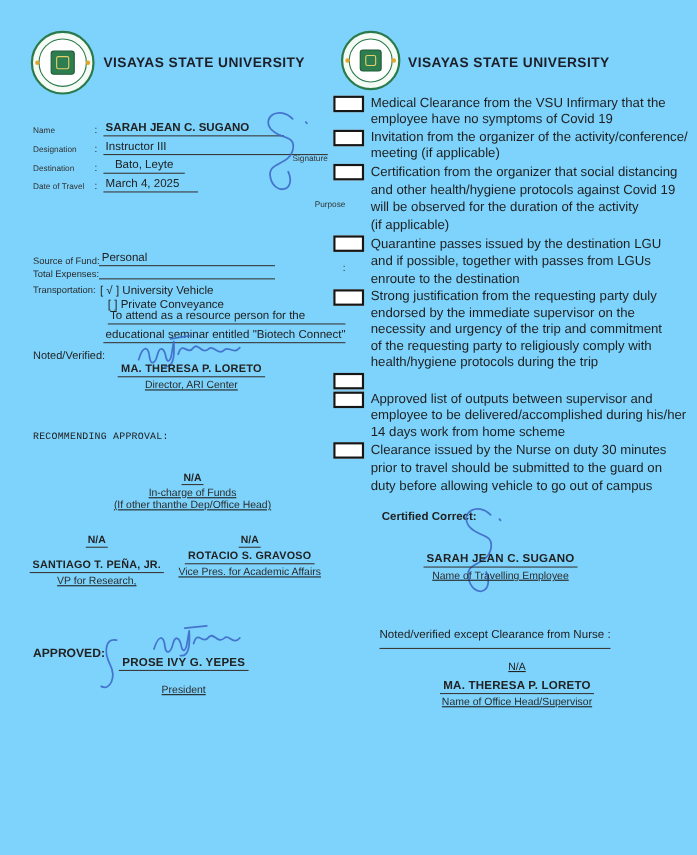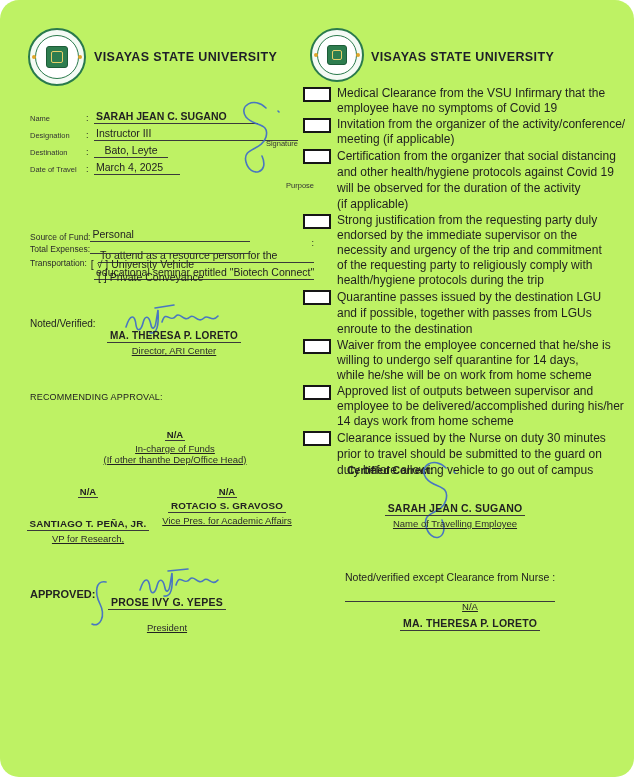--- a/index.html
+++ b/index.html
@@ -1,19 +1,19 @@
 <!DOCTYPE html>
 <html><head>
 <meta charset="utf-8">
 <style>
   html,body{margin:0;padding:0;}
   body{background:#ffffff;}
   .page{
-    position:relative; width:634px; height:777px; background:#bef264;
-    font-family:"Liberation Sans", sans-serif; color:#222; overflow:hidden;border-radius:19px;
+    position:relative; width:634px; height:777px; background:#7dd3fc;
+    font-family:"Liberation Sans", sans-serif; color:#222; overflow:hidden;
   }
   
   .seal{position:absolute; border-radius:50%; border:2px solid #2a7a4c; background:#f4faf4;}
   .seal .ring{position:absolute; inset:5px; border-radius:50%; border:1.5px solid #2a7a4c; background:#fff;}
   .seal .core{position:absolute; left:50%; top:50%; width:20px; height:20px; transform:translate(-50%,-50%);
     background:#2e7d4f; border-radius:3px; border:1px solid #1d5c38;}
   .seal .core:after{content:""; position:absolute; inset:4px; border:1.5px solid #e8d06a; border-radius:2px;}
   .seal .dot{position:absolute; width:4px; height:4px; border-radius:50%; background:#e0a52a; top:50%; margin-top:-2px;}
   .seal .dot.l{left:2px;} .seal .dot.r{right:2px;}
   
@@ -28,21 +28,21 @@
   .sig-label{position:absolute; right:16px; top:12px; font-size:7.5px; color:#333;}
   .purpose2{margin-left:64px; margin-top:1px;}
   .blank-line{display:inline-block; border-bottom:1px solid #3a3a3a; height:11px;}
   .simple-block{position:absolute; font-size:10.5px;}
   .mini{font-size:8.5px; color:#2b2b2b;}
   .underline{border-bottom:1px solid #3a3a3a;}
   .center{text-align:center;text-decoration:underline;}
   .name-line{font-weight:bold; font-size:10.5px; border-bottom:1.5px solid #3a3a3a; display:inline-block; padding:0 3px 1px 3px; letter-spacing:.2px;}
   .role-line{font-size:9.5px; margin-top:2px; color:#2b2b2b;}
   .na-line{font-weight:bold; font-size:9.5px; border-bottom:1px solid #3a3a3a; display:inline-block; padding:0 2px;}
-  .caps{font-size:9px; letter-spacing:.2px;}
+  .caps{font-size:9px; letter-spacing:.2px;font-family:Liberation Mono, monospace;}
   
   .checklist{position:absolute; left:303px; top:86px; width:330px;}
   .citem{display:flex; align-items:flex-start; margin-bottom:1px;}
   .cbox{flex:0 0 24px; height:11px; border:2px solid #161616; margin-right:6px; margin-top:1px; background:#fff;}
   .ctext{font-size:12px; line-height:15px; white-space:pre-line; color:#1f1f1f;}
   
   .sig{position:absolute; pointer-events:none;}
   .sig path{fill:none; stroke:#3f6bc9; stroke-width:1.6; stroke-linecap:round; opacity:.92;}
 </style>
 </head>
@@ -76,21 +76,21 @@
       <span class="fval" style="min-width:70px;text-align:center;">Bato, Leyte</span>
     </div>
     <div class="frow">
       <span class="flabel">Date of Travel</span>
       <span class="fcolon">:</span>
       <span class="fval" style="min-width:82px;">March 4, 2025</span>
     </div>
     <div class="frow" style="margin-top:6px;flex-direction:column;">
       <span class="flabel">Purpose</span>
       <span class="fcolon">:</span>
-      <span class="fval" style="min-width:212px;">To attend as a resource person for the</span>
+      <span class="fval" style="min-width:212px;margin-top:32px;">To attend as a resource person for the</span>
     </div>
     <div class="frow purpose2">
       <span class="fval" style="min-width:216px;">educational seminar entitled "Biotech Connect"</span>
     </div>
   </div>
 
   <div class="simple-block" style="left:30px; top:224px; width:220px;">
     <div style="display:flex; align-items:flex-end; margin-top:4px;">
       <span class="mini">Source of Fund:</span>
       <span class="fval" style="flex:1; font-size:10.5px;">Personal</span>
@@ -119,21 +119,21 @@
   <div class="simple-block caps" style="left:30px; top:392px;">RECOMMENDING APPROVAL:</div>
 
   <div class="simple-block center" style="left:95px; top:428px; width:160px;">
     <span class="na-line">N/A</span>
     <div class="role-line">In-charge of Funds</div>
     <div class="role-line" style="margin-top:0;">(If other thanthe Dep/Office Head)</div>
   </div>
 
   <div class="simple-block center" style="left:22px; top:485px; width:132px;">
     <span class="na-line">N/A</span><br>
-    <span class="name-line" style="font-size:9.8px; margin-top:20px;">SANTIAGO T. PEÑA, JR.</span>
+    <span class="name-line" style="font-size:9.8px; margin-top:10px;">SANTIAGO T. PEÑA, JR.</span>
     <div class="role-line">VP for Research,</div>
   </div>
   <div class="simple-block center" style="left:152px; top:485px; width:150px;">
     <span class="na-line">N/A</span><br>
     <span class="name-line" style="font-size:9.8px; margin-top:2px;">ROTACIO S. GRAVOSO</span>
     <div class="role-line">Vice Pres. for Academic Affairs</div>
   </div>
 
   <div class="simple-block bold" style="left:30px; top:588px; font-size:11px;text-align:right;">APPROVED:</div>
   <svg class="sig" style="left:88px; top:568px;" width="150" height="62" viewBox="0 0 150 62">
@@ -167,37 +167,34 @@
     </div>
     <div class="citem">
       <span class="cbox"></span>
       <span class="ctext" style="line-height:16px;">Certification from the organizer that social distancing
 and other health/hygiene protocols against Covid 19
 will be observed for the duration of the activity
 (if applicable)</span>
     </div>
     <div class="citem">
       <span class="cbox"></span>
+      <span class="ctext" style="line-height:16px;">Quarantine passes issued by the destination LGU
+and if possible, together with passes from LGUs
+enroute to the destination</span>
+    </div>
+    <div class="citem">
+      <span class="cbox"></span>
       <span class="ctext">Strong justification from the requesting party duly
 endorsed by the immediate supervisor on the
 necessity and urgency of the trip and commitment
 of the requesting party to religiously comply with
 health/hygiene protocols during the trip</span>
     </div>
     <div class="citem">
       <span class="cbox"></span>
-      <span class="ctext" style="line-height:16px;">Quarantine passes issued by the destination LGU
-and if possible, together with passes from LGUs
-enroute to the destination</span>
-    </div>
-    <div class="citem">
-      <span class="cbox"></span>
-      <span class="ctext">Waiver from the employee concerned that he/she is
-willing to undergo self quarantine for 14 days,
-while he/she will be on work from home scheme</span>
     </div>
     <div class="citem">
       <span class="cbox"></span>
       <span class="ctext">Approved list of outputs between supervisor and
 employee to be delivered/accomplished during his/her
 14 days work from home scheme</span>
     </div>
     <div class="citem">
       <span class="cbox"></span>
       <span class="ctext" style="line-height:16px;">Clearance issued by the Nurse on duty 30 minutes
@@ -209,24 +206,25 @@
   <div class="simple-block bold" style="left:347px; top:464px; font-size:10.5px;">Certified Correct:</div>
   <svg class="sig" style="left:408px; top:458px;" width="56" height="92" viewBox="0 0 56 92">
     <path d="M38,10 C26,-2 10,8 18,20 C26,31 42,26 38,42 C34,57 14,52 18,68 C22,86 42,82 34,62"></path>
     <path d="M46,14 L47,15"></path>
   </svg>
   <div class="simple-block center" style="left:360px; top:502px; width:190px;">
     <span class="name-line">SARAH JEAN C. SUGANO</span>
     <div class="role-line">Name of Travelling Employee</div>
   </div>
 
-  <div class="simple-block underline" style="left:345px; top:571px; font-size:10.5px; padding-bottom:18px;">Noted/verified except Clearance from Nurse :</div>
+  <div class="simple-block underline" style="left:345px; top:571px; font-size:10.5px; padding-bottom:6px;">Noted/verified except Clearance from Nurse :</div>
   <div class="simple-block center" style="left:375px; top:600px; width:190px;">
     <span style="font-size:9.5px;">N/A</span><br>
     <span class="name-line" style="margin-top:5px;">MA. THERESA P. LORETO</span>
+    <div class="role-line">Name of Office Head/Supervisor</div>
   </div>
 
   <svg class="sig" style="left:226px; top:98px;" width="60" height="84" viewBox="0 0 60 84">
     <path d="M40,10 C28,-2 12,8 20,19 C28,29 44,24 40,39 C36,53 16,49 20,64 C24,80 44,76 36,58"></path>
     <path d="M52,13 L53,14"></path>
   </svg>
 
 </div>
 
 </body></html>

